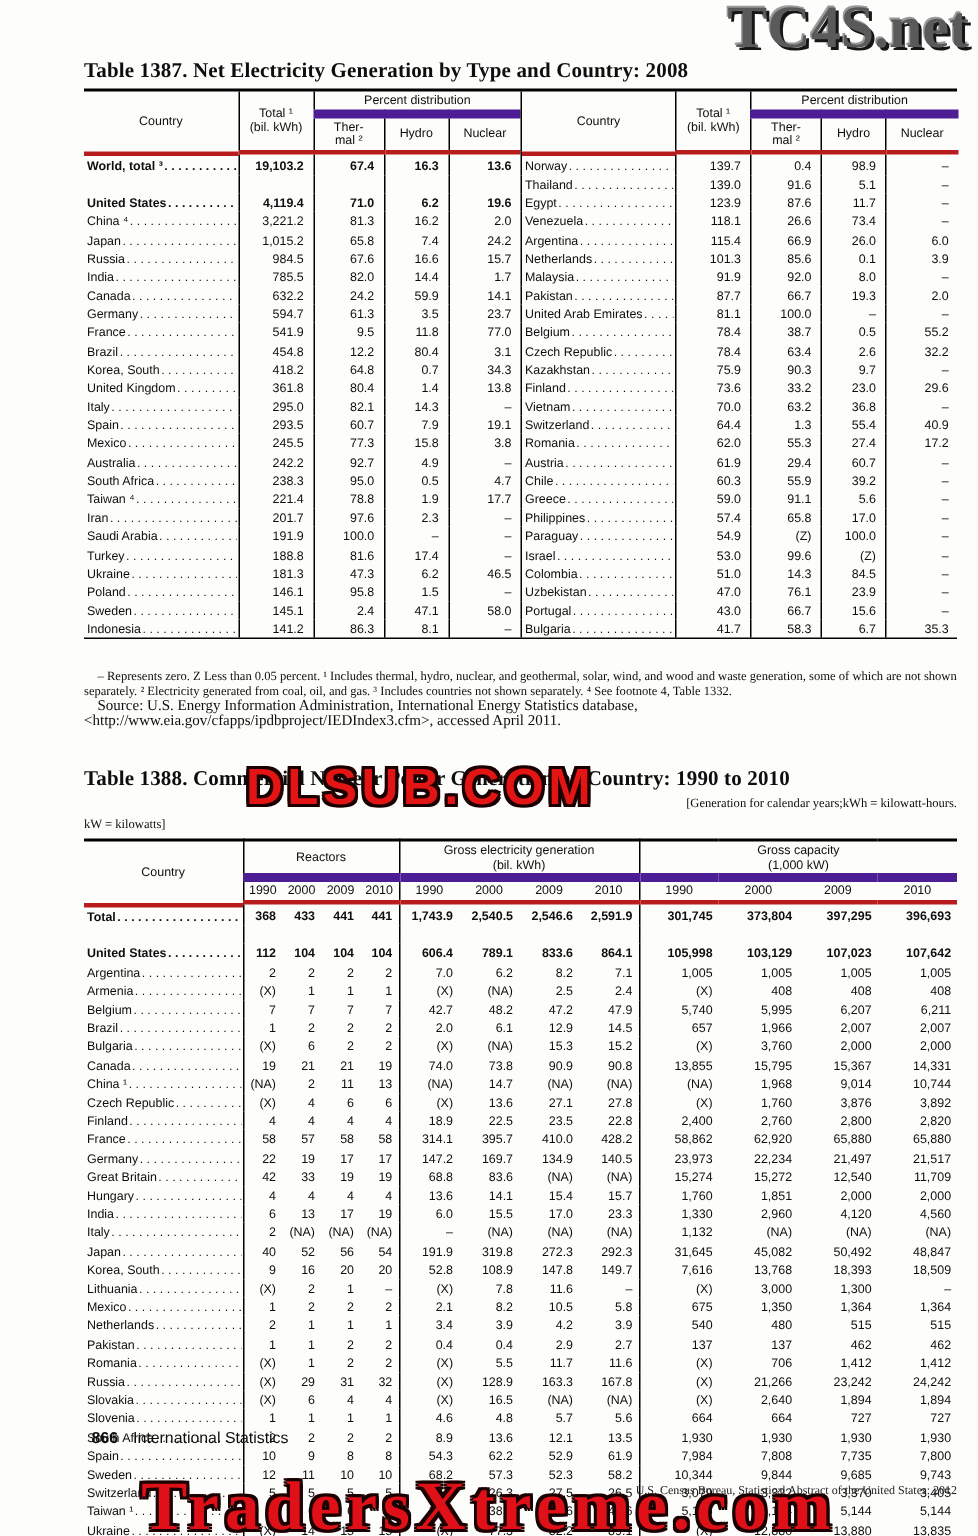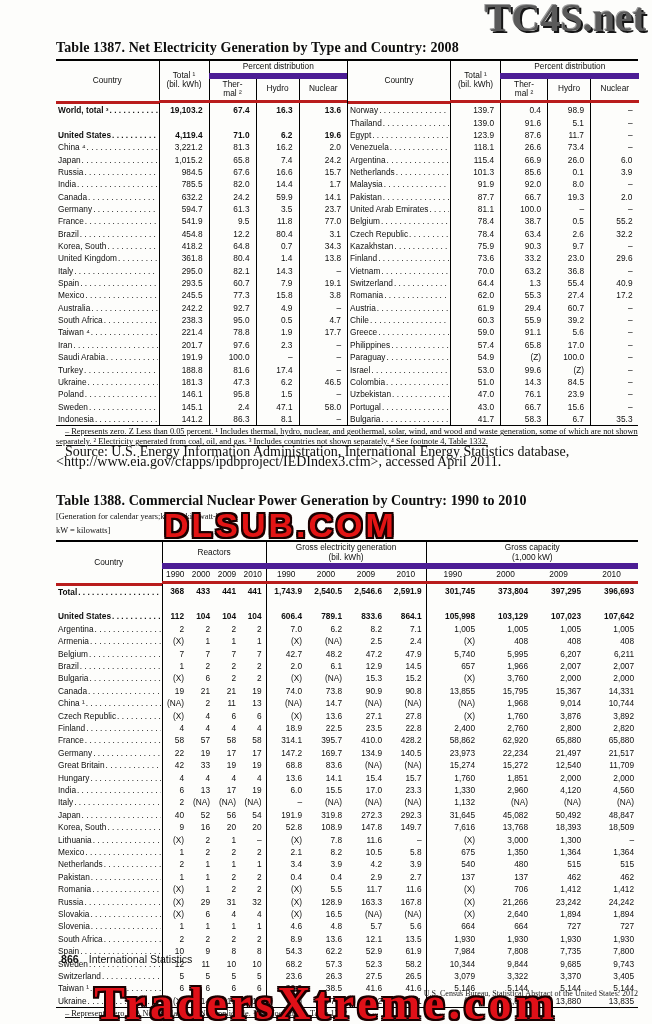--- a/index.html
+++ b/index.html
@@ -1,21 +1,21 @@
 <!DOCTYPE html>
 <html><head>
 <meta charset="utf-8">
 <style>
   html,body{margin:0;padding:0;}
   body{position:relative;width:652px;height:1024px;background:#fdfdfb;overflow:hidden;
        font-family:"Liberation Serif",serif;color:#0e0e0e;}
   .content{position:absolute;left:56px;top:40px;width:582px;}
   .tbl-title{font-size:14px;font-weight:bold;margin:0 0 3px 0;letter-spacing:.1px;}
   .note{font-size:8.4px;margin:0 0 5px 0;}
-  .note-flex{display:flex;justify-content:flex-start;}
+  .note-flex{display:flex;justify-content:flex-end;}
   .t88-title{margin-top:26px;}
 
   table{border-collapse:collapse;table-layout:fixed;}
   .twin{display:flex;border-top:2px solid #000;border-bottom:1px solid #000;width:582px;}
   .t87{width:291px;font-size:8.3px;font-family:"Liberation Sans",sans-serif;}
   .t87.right{border-left:1px solid #000;}
   .t87 th{font-weight:normal;text-align:center;vertical-align:middle;line-height:9.6px;padding:1px 0;}
   .t87 td{line-height:10.35px;height:10.35px;white-space:nowrap;overflow:hidden;vertical-align:bottom;}
   .t87 td.n{text-align:right;padding-right:6px;}
   td.c{display:flex;padding-left:2px;}
@@ -25,22 +25,22 @@
   .underline{border-bottom:6px solid #4c1d95;}
   tbody tr:first-child td{border-top:3px solid #b91c1c;}
   tr.b{font-weight:bold;}
 
   .t88{width:582px;font-size:8.3px;font-family:"Liberation Sans",sans-serif;
        border-top:2px solid #000;border-bottom:1px solid #000;}
   .t88 th{font-weight:normal;text-align:center;vertical-align:middle;line-height:9.6px;padding:1px 0;}
   .t88 td{line-height:10.4px;height:10.4px;white-space:nowrap;overflow:hidden;vertical-align:bottom;}
   .t88 td.n{text-align:right;padding-right:4px;}
 
-  .fnote{font-size:8.4px;line-height:10px;margin:1px 0 0 0;text-indent:9px;text-decoration:underline;}
-  .src{font-size:14px;line-height:10px;margin:0;text-indent:9px;}
+  .fnote{font-size:8.4px;line-height:10px;margin:20px 0 0 0;text-indent:9px;}
+  .src{font-size:10px;line-height:10px;margin:0;text-indent:9px;}
 
   .pgfoot{position:absolute;left:61px;top:953px;font-size:10.6px;font-family:"Liberation Sans",sans-serif;}
   .pgfoot b{margin-right:10px;}
   .census{position:absolute;right:14px;top:989px;font-size:8px;font-family:Liberation Serif, serif;color:#222;text-align:right;}
 
   .wm{position:absolute;z-index:9;white-space:nowrap;}
   .wm-top{top:-6px;right:6px;font-family:"Liberation Serif",serif;font-weight:bold;font-size:40px;
           color:#5a5a5a;text-shadow:2px 2px 0 #161616,-1px -1px 0 #9a9a9a;}
   .outlined{text-shadow:-2px -2px 0 #1b0000,-2px 0 0 #1b0000,-2px 2px 0 #1b0000,
             0 -2px 0 #1b0000,0 2px 0 #1b0000,2px -2px 0 #1b0000,2px 0 0 #1b0000,2px 2px 0 #1b0000;}

